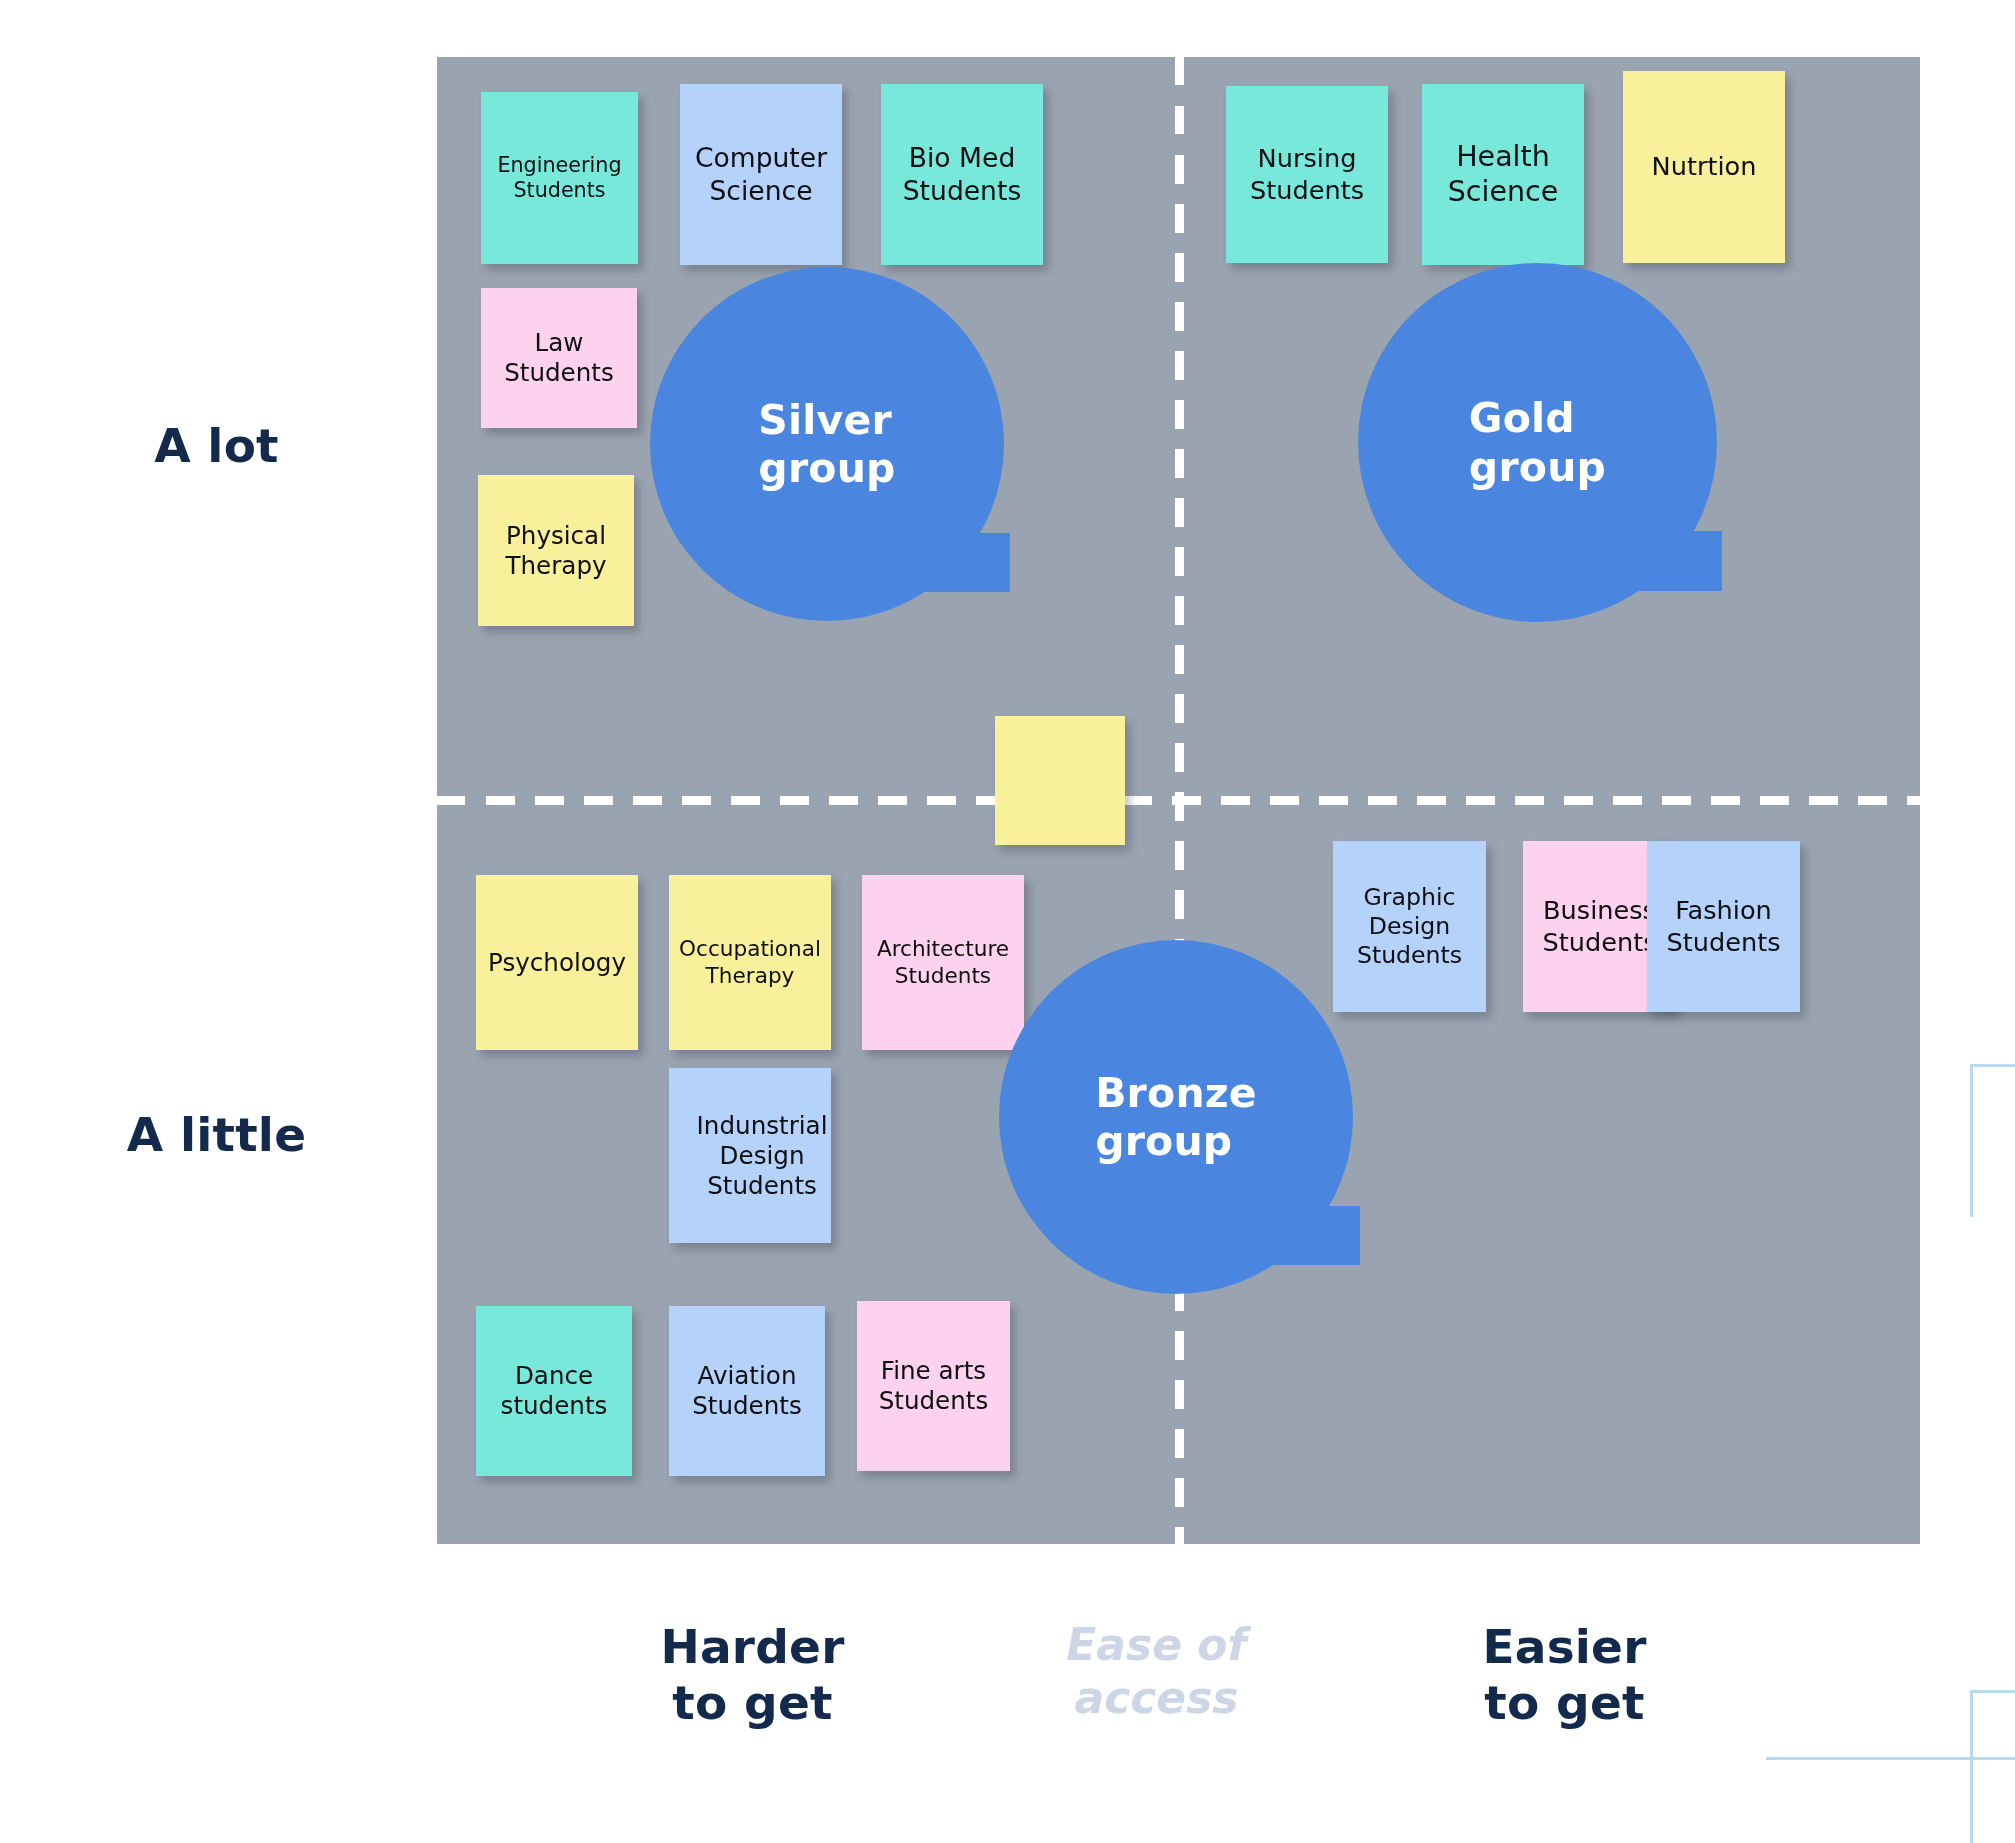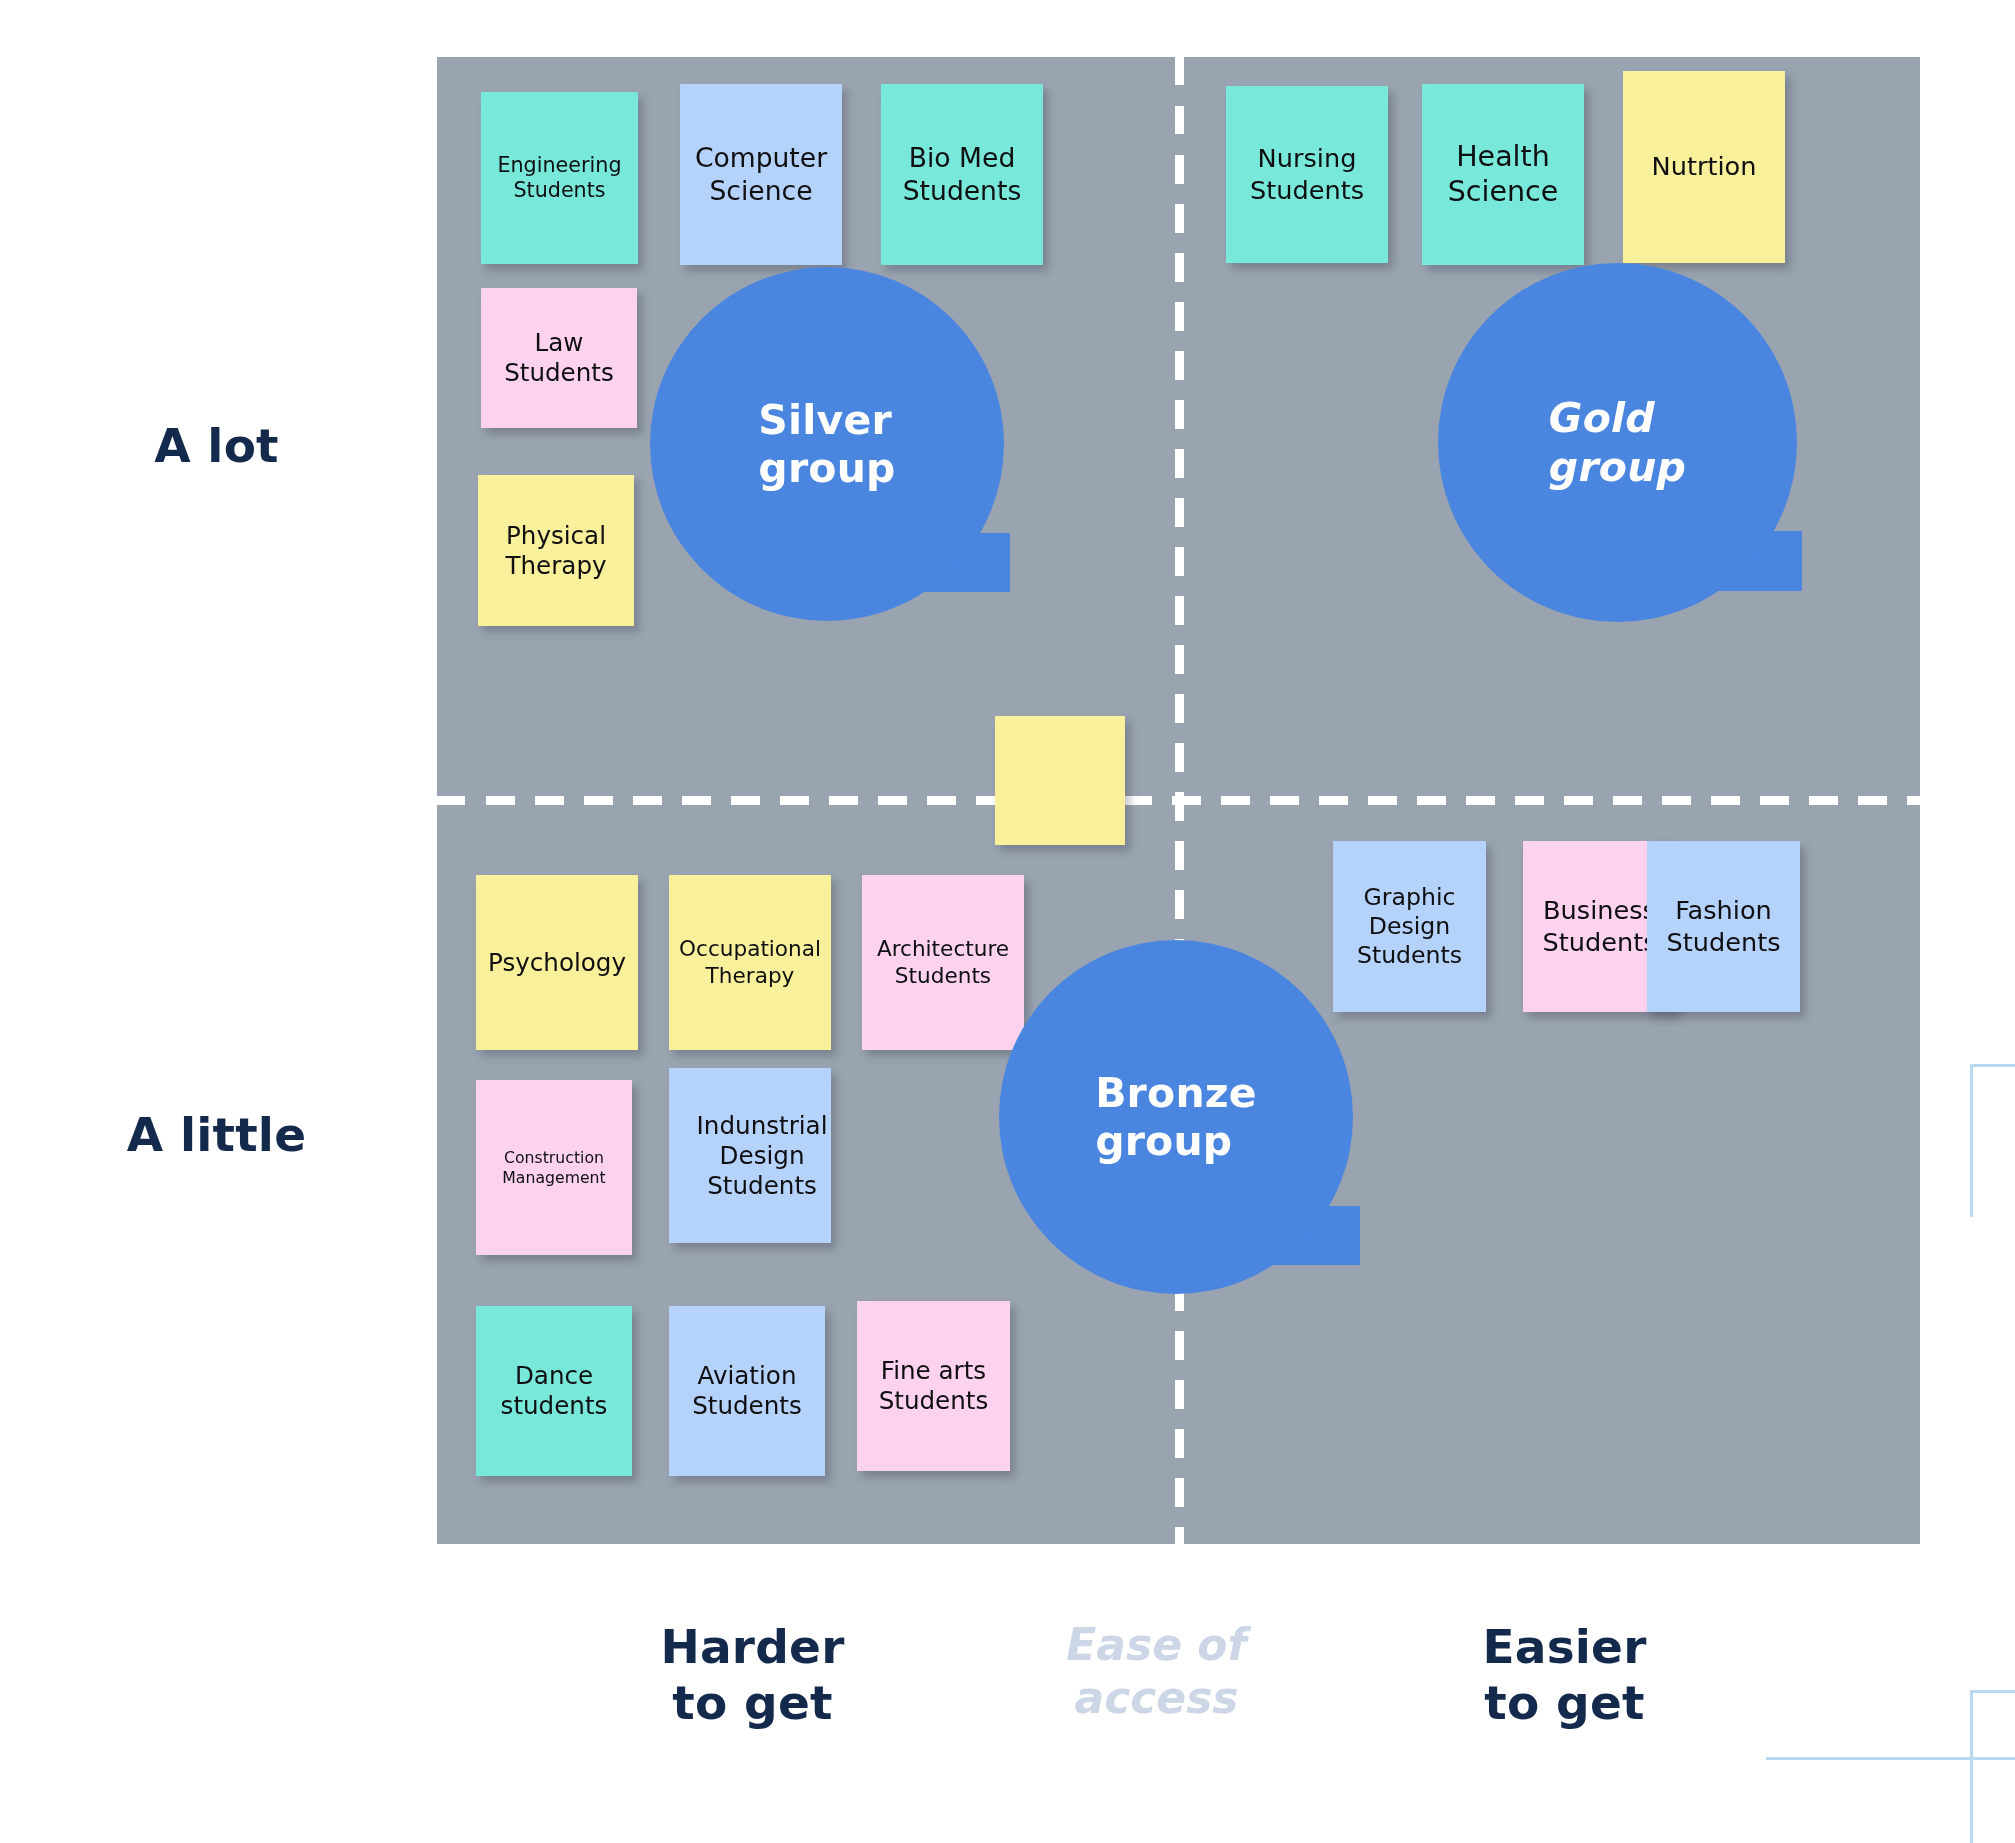--- a/index.html
+++ b/index.html
@@ -135,22 +135,20 @@
   <div class="note yellow" style="left:995px;top:716px;width:130px;height:129px;font-size:22.6px;"></div>
 
   <div class="note yellow" style="left:476px;top:875px;width:162px;height:175px;font-size:24.6px;text-align:right;">Psychology</div>
 
   <div class="note yellow" style="left:669px;top:875px;width:162px;height:175px;font-size:21.6px;">Occupational
 Therapy</div>
 
   <div class="note pink" style="left:862px;top:875px;width:162px;height:175px;font-size:21.6px;">Architecture
 Students</div>
 
-  <div class="note pink" style="left:476px;top:1080px;width:156px;height:175px;font-size:15.7px;">Construction
-Management</div>
 
   <div class="note blue" style="left:669px;top:1068px;width:162px;height:175px;font-size:24.6px;padding-left:29px;">Indunstrial
 Design
 Students</div>
 
   <div class="note teal" style="left:476px;top:1306px;width:156px;height:170px;font-size:24.6px;">Dance
 students</div>
 
   <div class="note blue" style="left:669px;top:1306px;width:156px;height:170px;font-size:24.6px;">Aviation
 Students</div>
@@ -169,21 +167,21 @@
 Students</div>
 
   <div class="bubble" style="left:650px;top:267px;width:354px;height:354px;">
     <div class="tail" style="left:212px;top:266px;width:148px;height:59px;"></div>
     <div class="circle">
       <span class="label" style="font-size:41px;">Silver
 group</span>
     </div>
   </div>
 
-  <div class="bubble" style="left:1438px;top:263px;width:359px;height:359px;font-style:italic;">
+  <div class="bubble" style="left:1358px;top:263px;width:359px;height:359px;">
     <div class="tail" style="left:216px;top:268px;width:148px;height:60px;"></div>
     <div class="circle">
       <span class="label" style="font-size:41px;">Gold
 group</span>
     </div>
   </div>
 
   <div class="bubble" style="left:999px;top:940px;width:354px;height:354px;">
     <div class="tail" style="left:213px;top:266px;width:148px;height:59px;"></div>
     <div class="circle">

